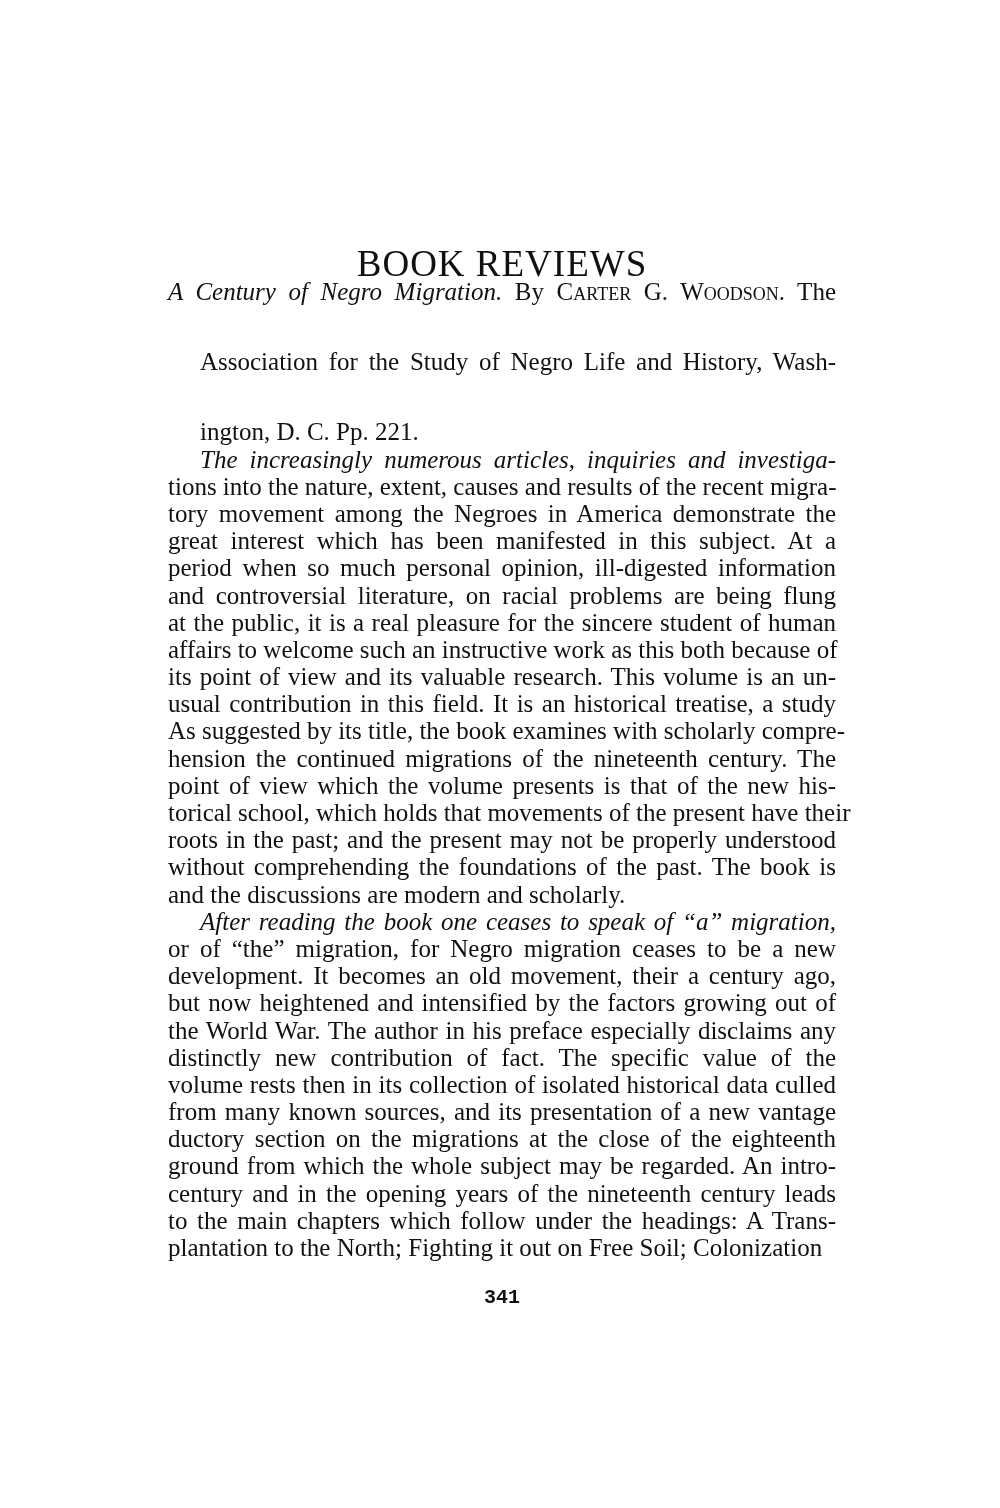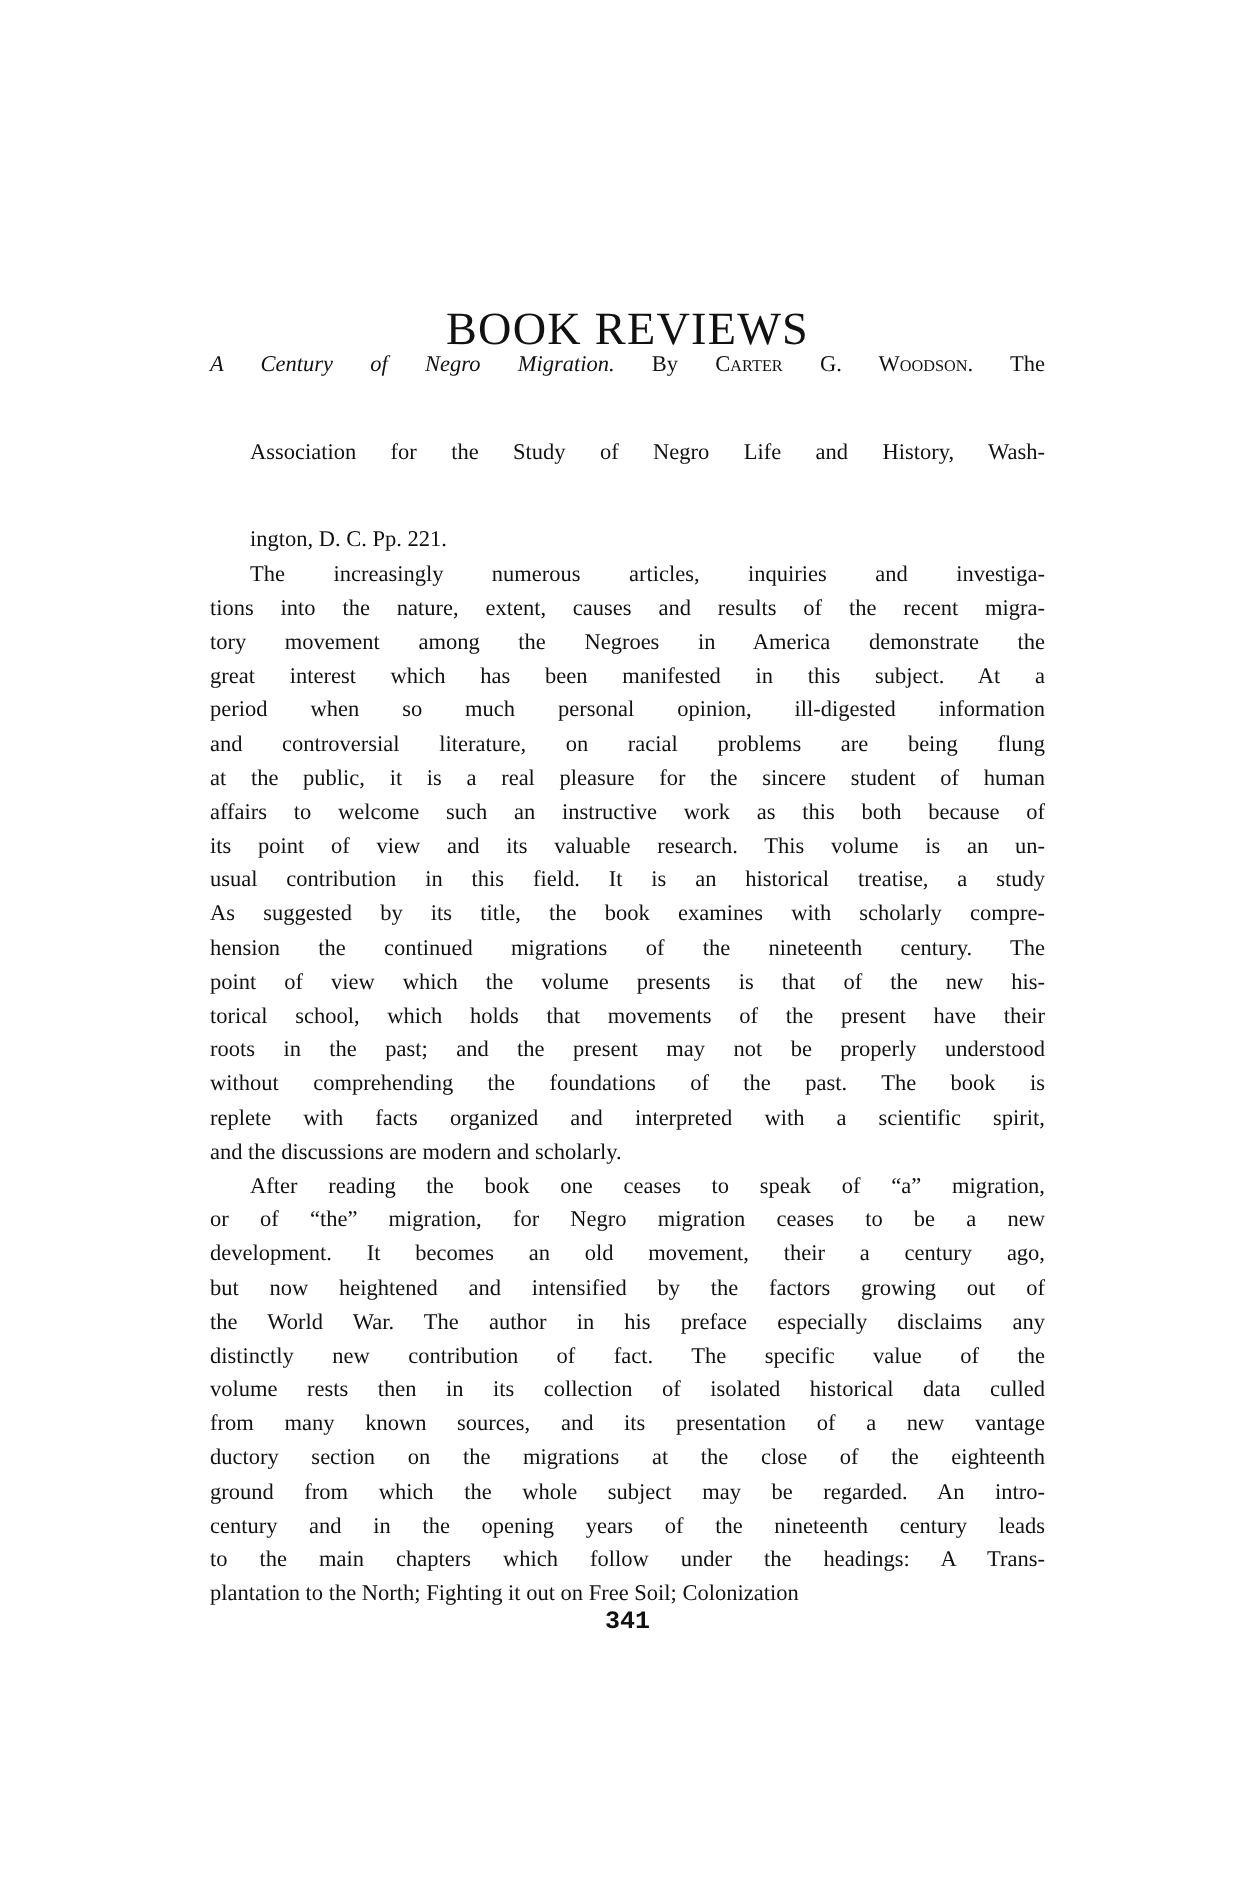--- a/index.html
+++ b/index.html
@@ -33,39 +33,40 @@
       line-height: 34px;
       margin: 0;
       font-weight: normal;
     }
     .body-text {
       position: absolute;
       top: 278px;
       left: 0;
       width: 668px;
       font-family: "Liberation Serif", serif;
-      font-size: 18px;
+      font-size: 25px;
       line-height: 27.2px;
     }
     .line {
       display: block;
       white-space: nowrap;
       text-align: justify;
       text-align-last: justify;
       height: 27.2px;
     }
     .line.last {
       text-align-last: left;
     }
     .indent-hang {
       padding-left: 32px;
       margin-top: 43px;
     }
     .indent-para {
       padding-left: 32px;
+      font-style: italic;
     }
     .citation-first {
       padding-left: 0;
     }
     .smallcaps {
       font-variant: small-caps;
     }
     .folio {
       position: absolute;
       top: 1286px;
@@ -104,21 +105,20 @@
         <div class="line">at the public, it is a real pleasure for the sincere student of human</div>
         <div class="line">affairs to welcome such an instructive work as this both because of</div>
         <div class="line">its point of view and its valuable research.  This volume is an un-</div>
         <div class="line">usual contribution in this field.  It is an historical treatise, a study</div>
         <div class="line">As suggested by its title, the book examines with scholarly compre-</div>
         <div class="line">hension the continued migrations of the nineteenth century.  The</div>
         <div class="line">point of view which the volume presents is that of the new his-</div>
         <div class="line">torical school, which holds that movements of the present have their</div>
         <div class="line">roots in the past; and the present may not be properly understood</div>
         <div class="line">without comprehending the foundations of the past.  The book is</div>
-        <div class="line">replete with facts organized and interpreted with a scientific spirit,</div>
         <div class="line last">and the discussions are modern and scholarly.</div>
         <div class="line indent-para">After reading the book one ceases to speak of “a” migration,</div>
         <div class="line">or of “the” migration, for Negro migration ceases to be a new</div>
         <div class="line">development.  It becomes an old movement, their a century ago,</div>
         <div class="line">but now heightened and intensified by the factors growing out of</div>
         <div class="line">the World War.  The author in his preface especially disclaims any</div>
         <div class="line">distinctly new contribution of fact.  The specific value of the</div>
         <div class="line">volume rests then in its collection of isolated historical data culled</div>
         <div class="line">from many known sources, and its presentation of a new vantage</div>
         <div class="line">ductory section on the migrations at the close of the eighteenth</div>

